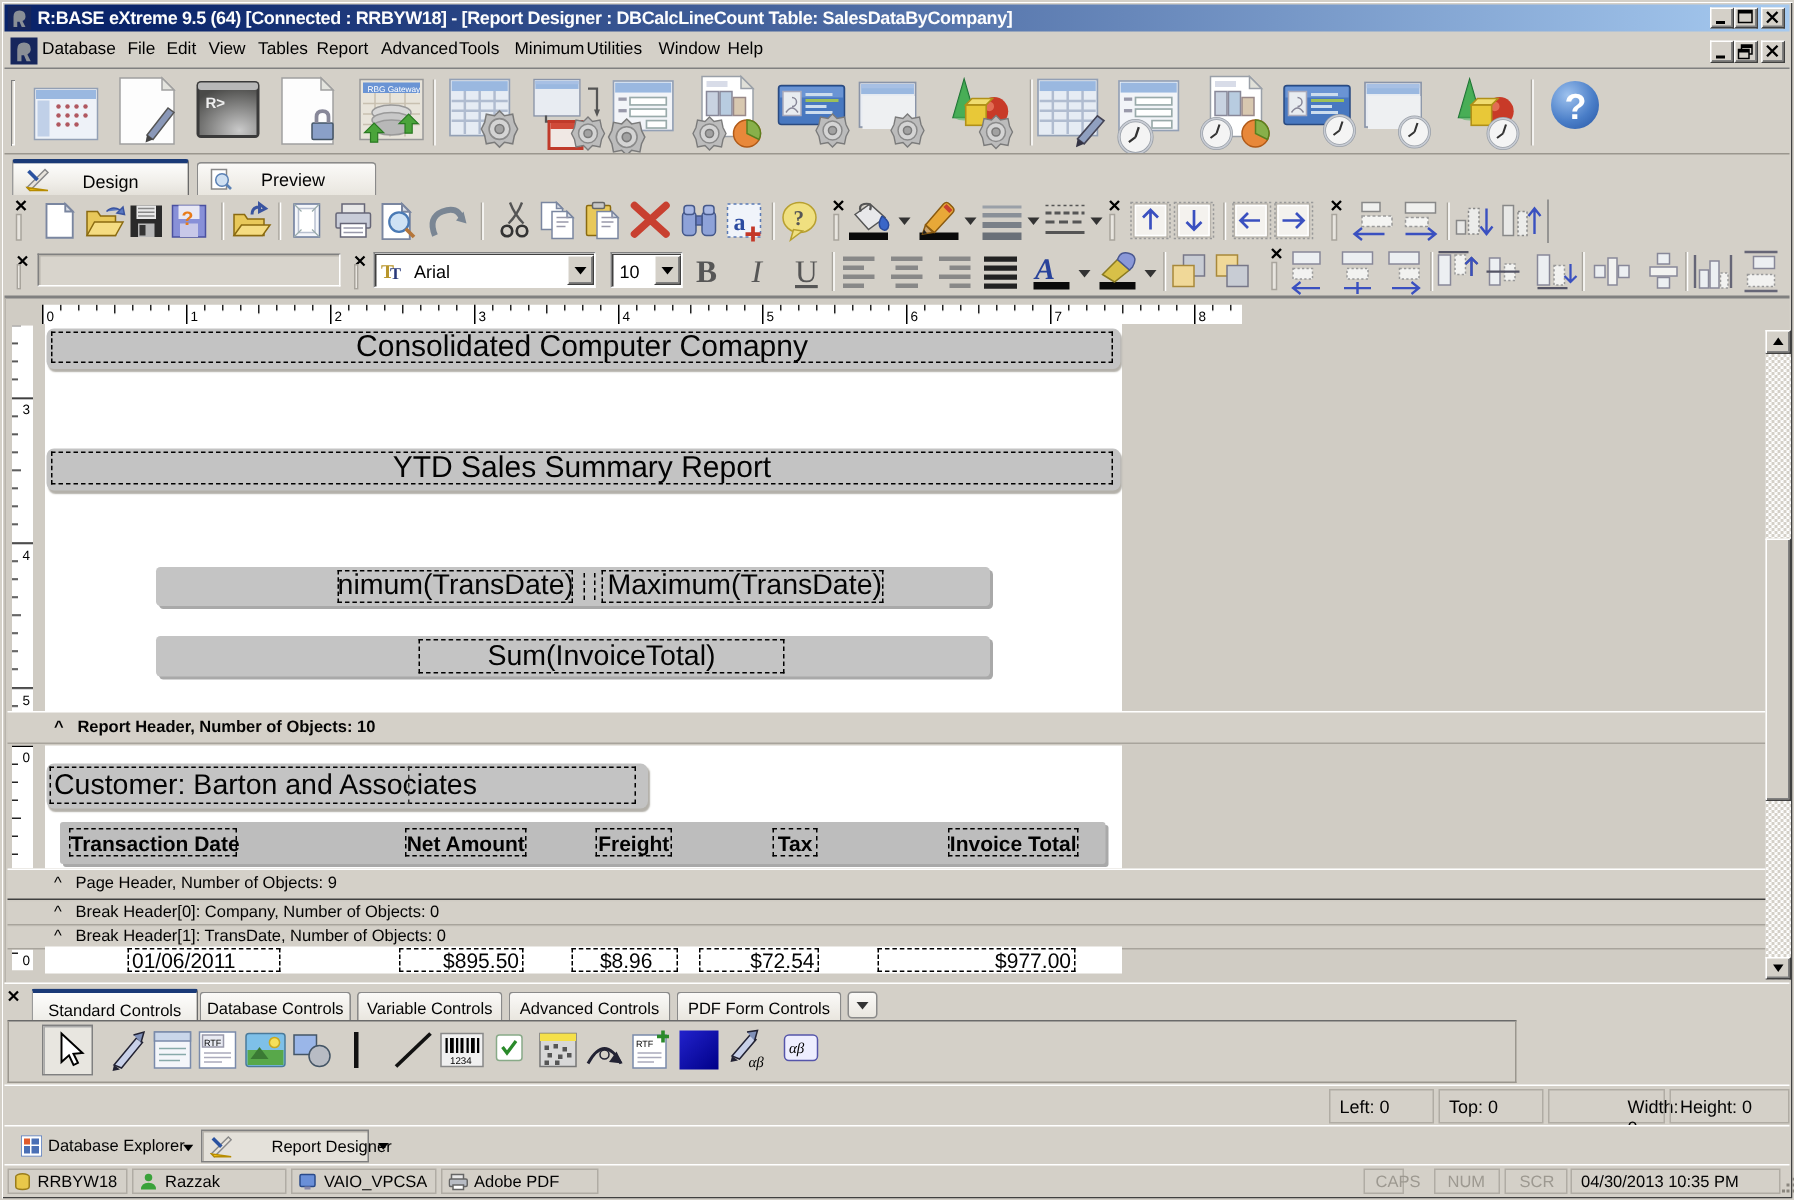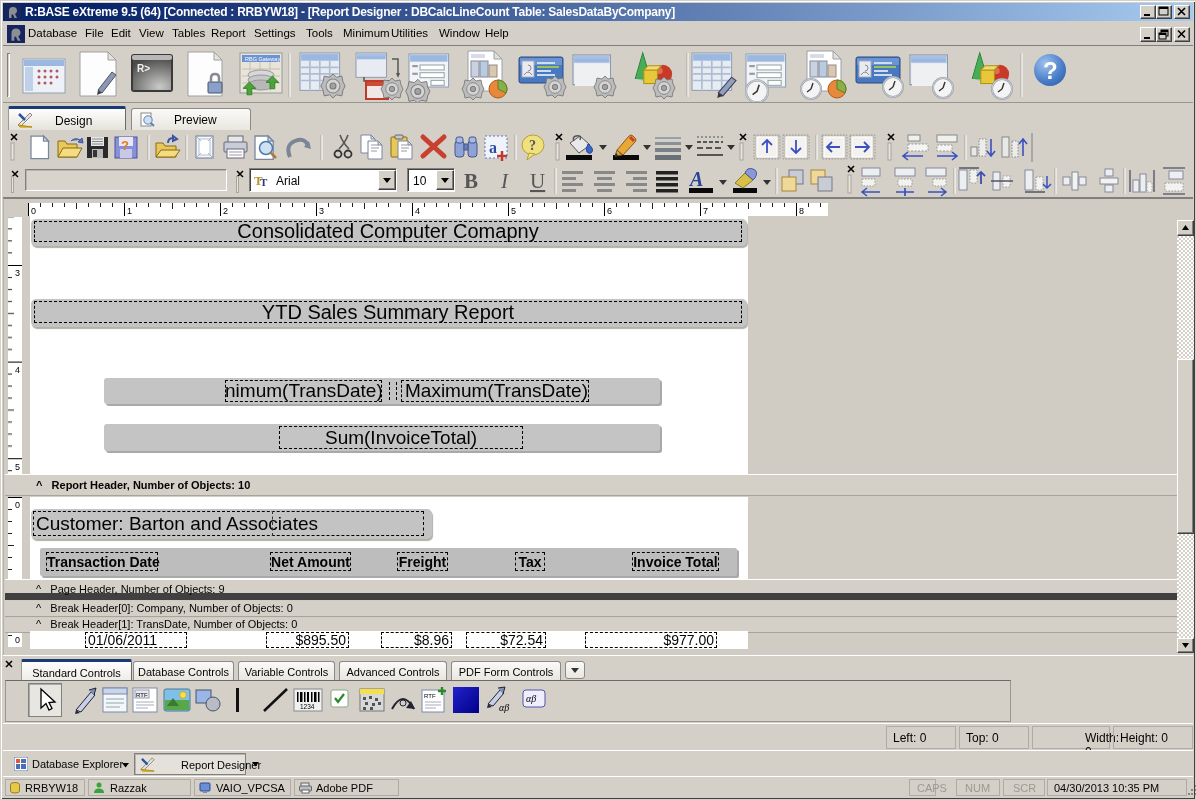--- a/index.html
+++ b/index.html
@@ -41,21 +41,21 @@
   <div class="abs" style="left:4px;top:3px;width:18px;height:18px;background:#16265c;"><svg width="18" height="18" viewBox="0 0 16 16">
           <path d="M4 14 L4 7 Q4 3 8 3 Q12 3 12 7 Q12 9 10 10 L12 14 L9.5 14 L8 10.5 L6.5 10.5 L6.5 14 Z" fill="#8a8f96"></path>
         </svg></div>
   <div style="font-size:11.5px;color:#000;white-space:nowrap;">
     <span class="abs" style="left:25px;top:5px;">Database</span>
         <span class="abs" style="left:82px;top:5px;">File</span>
         <span class="abs" style="left:108px;top:5px;">Edit</span>
         <span class="abs" style="left:136px;top:5px;">View</span>
         <span class="abs" style="left:169px;top:5px;">Tables</span>
         <span class="abs" style="left:208px;top:5px;">Report</span>
-        <span class="abs" style="left:251px;top:5px;">Settings</span>
+        <span class="abs" style="left:251px;top:5px;">Advanced</span>
         <span class="abs" style="left:303px;top:5px;">Tools</span>
         <span class="abs" style="left:340px;top:5px;">Minimum</span>
         <span class="abs" style="left:388px;top:5px;">Utilities</span>
         <span class="abs" style="left:436px;top:5px;">Window</span>
         <span class="abs" style="left:482px;top:5px;">Help</span>
   </div>
 
   <div class="abs btn" style="left:1137px;top:5px;width:16px;height:15px;"><svg width="14" height="13">
           <rect x="3" y="9" width="6" height="2" fill="#000"></rect>
         </svg></div>
@@ -807,21 +807,21 @@
   </svg>
 
   <div class="abs" style="left:27px;top:18px;width:718px;height:258px;background:#fff;"></div>
 
   <div class="abs" style="left:2px;top:276px;width:1176px;height:22px;background:#d4d0c8;border-top:1px solid #fff;border-bottom:1px solid #a8a49c;font-weight:bold;">
     <span style="position:absolute;left:31px;top:4px;font-size:11px;">^&nbsp;&nbsp; Report Header, Number of Objects: 10</span>
   </div>
 
   <div class="abs" style="left:27px;top:299px;width:718px;height:82px;background:#fff;"></div>
 
-  <div class="abs" style="left:2px;top:381px;width:1176px;height:21px;background:#d4d0c8;border-top:1px solid #fff;border-bottom:7px solid #404040;">
+  <div class="abs" style="left:2px;top:381px;width:1176px;height:21px;background:#d4d0c8;border-top:1px solid #fff;border-bottom:1px solid #404040;">
     <span style="position:absolute;left:31px;top:3px;font-size:11px;">^&nbsp;&nbsp; Page Header, Number of Objects: 9</span>
   </div>
   <div class="abs" style="left:2px;top:403px;width:1176px;height:16px;background:#d4d0c8;border-bottom:1px solid #a8a49c;">
     <span style="position:absolute;left:31px;top:1px;font-size:11px;">^&nbsp;&nbsp; Break Header[0]: Company, Number of Objects: 0</span>
   </div>
   <div class="abs" style="left:2px;top:420px;width:1176px;height:15px;background:#d4d0c8;border-bottom:1px solid #a8a49c;">
     <span style="position:absolute;left:31px;top:0px;font-size:11px;">^&nbsp;&nbsp; Break Header[1]: TransDate, Number of Objects: 0</span>
   </div>
 
   <div class="abs" style="left:27px;top:433px;width:718px;height:18px;background:#fff;"></div>
@@ -876,21 +876,21 @@
         <div style="text-align:center;font-weight:bold;font-size:14px;margin-top:1px;white-space:nowrap;">Invoice Total</div>
       </div>
 
   <div class="abs" style="left:82px;top:434px;width:102px;height:16px;border:1px dashed #000;">
         <div style="font-size:14px;margin:-1px 0 0 2px;white-space:nowrap;">01/06/2011</div>
       </div>
   <div class="abs" style="left:263px;top:434px;width:83px;height:16px;border:1px dashed #000;">
         <div style="text-align:right;font-size:14px;margin:-1px 2px 0 0;white-space:nowrap;">$895.50</div>
       </div>
   <div class="abs" style="left:378px;top:434px;width:71px;height:16px;border:1px dashed #000;">
-        <div style="text-align:right;font-size:14px;margin:-1px 2px 0 0;white-space:nowrap;">$8.96</div>
+        <div style="text-align:right;font-size:14px;margin:-1px 16px 0 0;white-space:nowrap;">$8.96</div>
       </div>
   <div class="abs" style="left:463px;top:434px;width:80px;height:16px;border:1px dashed #000;">
         <div style="text-align:right;font-size:14px;margin:-1px 2px 0 0;white-space:nowrap;">$72.54</div>
       </div>
   <div class="abs" style="left:582px;top:434px;width:132px;height:16px;border:1px dashed #000;">
         <div style="text-align:right;font-size:14px;margin:-1px 2px 0 0;white-space:nowrap;">$977.00</div>
       </div>
 
   <div class="abs" id="vscroll" style="left:1174px;top:22px;width:17px;height:433px;background-image:linear-gradient(45deg,#fff 25%,transparent 25%,transparent 75%,#fff 75%),linear-gradient(45deg,#fff 25%,#d4d0c8 25%,#d4d0c8 75%,#fff 75%);background-size:4px 4px;background-position:0 0,2px 2px;">
     <div class="abs btn" style="left:0;top:0;width:17px;height:16px;"><svg width="15" height="14">

